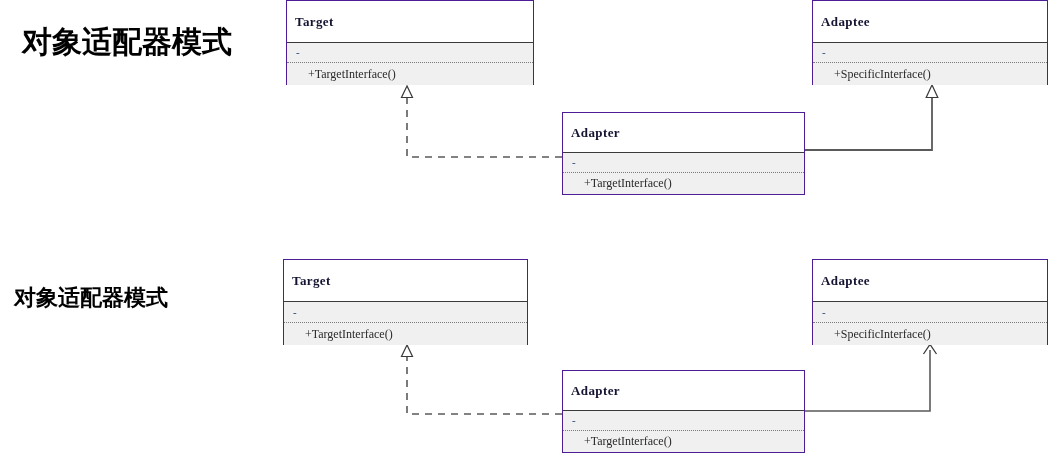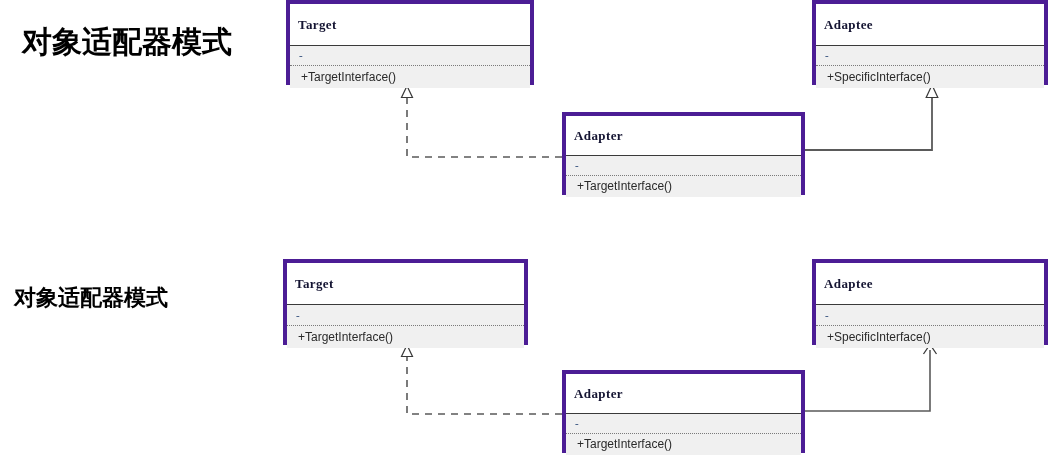--- a/index.html
+++ b/index.html
@@ -25,21 +25,21 @@
     font-weight: bold;
     color: #000000;
     white-space: nowrap;
     letter-spacing: 0px;
   }
 
   
   .uml-class {
     position: absolute;
     box-sizing: border-box;
-    border: 4px solid #4c1d95;
+    border: 1px solid #4c1d95;
     background: #f97316;
     z-index: 5;
   }
   .uml-header {
     box-sizing: border-box;
     background: #ffffff;
     border-bottom: 1px solid #3a3a3a;
     display: flex;
     align-items: center;
   }
@@ -67,24 +67,24 @@
     color: #1b3c6e;
     padding-left: 9px;
     line-height: 1;
   }
   .uml-methods {
     box-sizing: border-box;
     display: flex;
     align-items: center;
   }
   .uml-method-text {
-    font-family: Liberation Sans, sans-serif;
+    font-family: Liberation Serif, serif;
     font-size: 12px;
     color: #2a2a2a;
-    padding-left: 11px;
+    padding-left: 21px;
     line-height: 1;
   }
 
   
   .connector-layer {
     position: absolute;
     left: 0;
     top: 0;
     width: 1056px;
     height: 456px;

